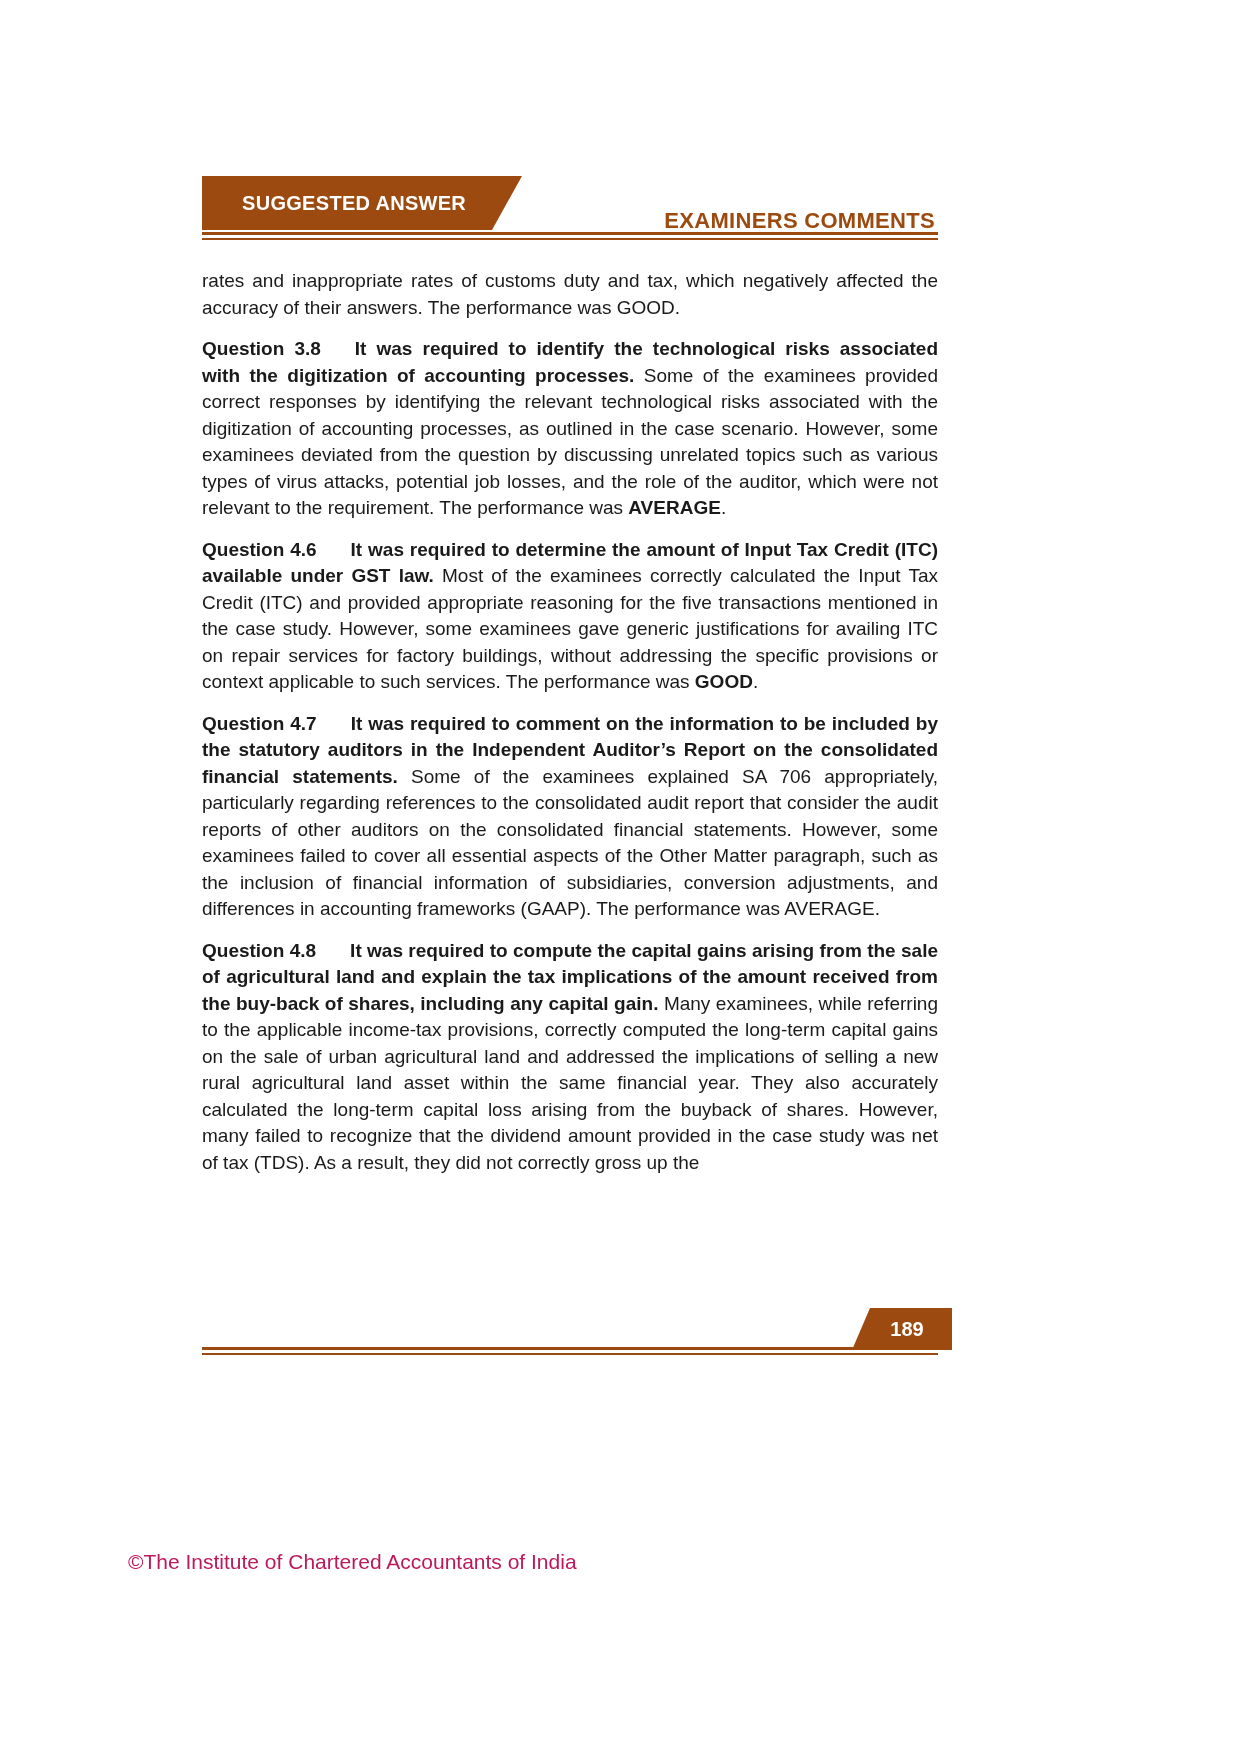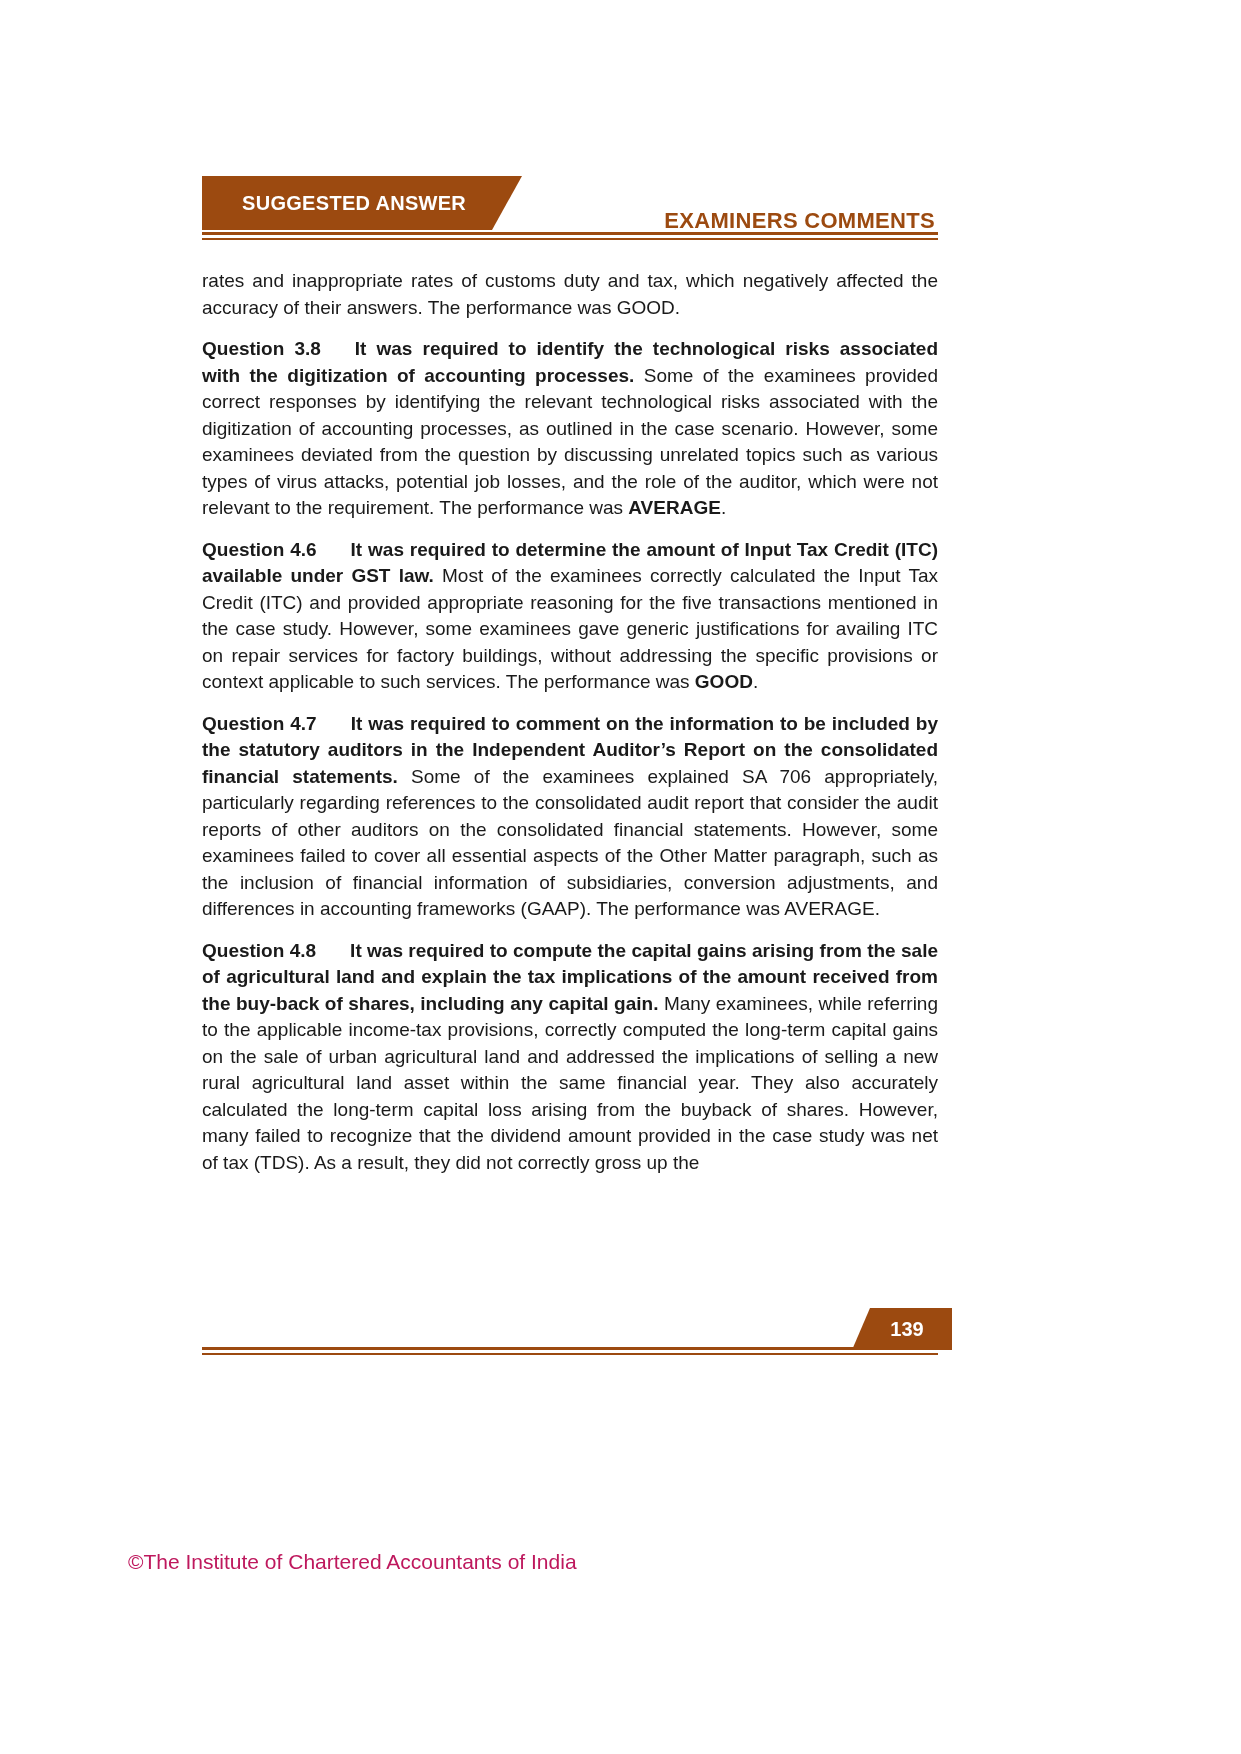--- a/index.html
+++ b/index.html
@@ -120,19 +120,19 @@
   <div class="body-text">
     <p><span>rates and inappropriate rates of customs duty and tax, which negatively affected the accuracy of their answers. The performance was GOOD.</span></p>
     <p><span class="b">Question 3.8</span><span class="tab"></span><span class="b">It was required to identify the technological risks associated with the digitization of accounting processes.</span><span> Some of the examinees provided correct responses by identifying the relevant technological risks associated with the digitization of accounting processes, as outlined in the case scenario. However, some examinees deviated from the question by discussing unrelated topics such as various types of virus attacks, potential job losses, and the role of the auditor, which were not relevant to the requirement. The performance was </span><span class="b">AVERAGE</span><span>.</span></p>
     <p><span class="b">Question 4.6</span><span class="tab"></span><span class="b">It was required to determine the amount of Input Tax Credit (ITC) available under GST law.</span><span> Most of the examinees correctly calculated the Input Tax Credit (ITC) and provided appropriate reasoning for the five transactions mentioned in the case study. However, some examinees gave generic justifications for availing ITC on repair services for factory buildings, without addressing the specific provisions or context applicable to such services. The performance was </span><span class="b">GOOD</span><span>.</span></p>
     <p><span class="b">Question 4.7</span><span class="tab"></span><span class="b">It was required to comment on the information to be included by the statutory auditors in the Independent Auditor’s Report on the consolidated financial statements.</span><span> Some of the examinees explained SA 706 appropriately, particularly regarding references to the consolidated audit report that consider the audit reports of other auditors on the consolidated financial statements. However, some examinees failed to cover all essential aspects of the Other Matter paragraph, such as the inclusion of financial information of subsidiaries, conversion adjustments, and differences in accounting frameworks (GAAP). The performance was AVERAGE.</span></p>
     <p><span class="b">Question 4.8</span><span class="tab"></span><span class="b">It was required to compute the capital gains arising from the sale of agricultural land and explain the tax implications of the amount received from the buy-back of shares, including any capital gain.</span><span> Many examinees, while referring to the applicable income-tax provisions, correctly computed the long-term capital gains on the sale of urban agricultural land and addressed the implications of selling a new rural agricultural land asset within the same financial year. They also accurately calculated the long-term capital loss arising from the buyback of shares. However, many failed to recognize that the dividend amount provided in the case study was net of tax (TDS). As a result, they did not correctly gross up the</span></p>
   </div>
 
   <div class="footer-rule">
     <div class="page-badge">
-      <span>139</span>
+      <span>189</span>
     </div>
   </div>
 
   <div class="copyright">©The Institute of Chartered Accountants of India</div>
 
 </div>
 
 </body></html>

